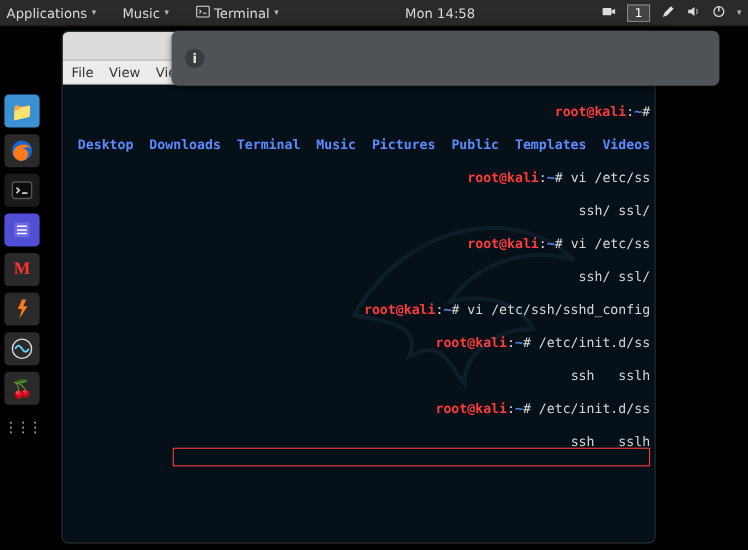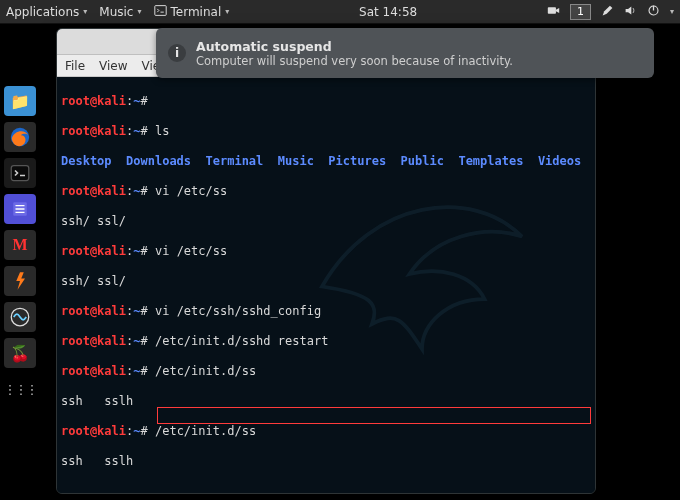--- a/index.html
+++ b/index.html
@@ -6,21 +6,21 @@
   html, body {
     width: 680px; height: 500px; overflow: hidden;
     font-family: "DejaVu Sans", "Liberation Sans", sans-serif;
     background: #000;
   }
 
   
   .top-panel {
     height: 24px; background: #2a2a2a; color: #ddd;
     display: flex; align-items: center; font-size: 12px;
-    padding: 0 6px; gap: 12px; border-bottom: 1px solid #111;
+    padding: 0 6px; gap: 24px; border-bottom: 1px solid #111;
   }
   .top-panel .menu-item { display: flex; align-items: center; gap: 4px; cursor: pointer; }
   .top-panel .arrow { font-size: 8px; opacity: .8; }
   .top-panel .spacer { flex: 1; }
   .top-panel .clock { }
   .top-panel .tray { display: flex; align-items: center; gap: 10px; }
   .top-panel .ws-indicator {
     border: 1px solid #888; padding: 0 6px; font-size: 11px; line-height: 14px;
     background: #444; color: #fff;
   }
@@ -80,20 +80,21 @@
   }
   .menubar span { cursor: pointer; }
 
   .term-body {
     position: relative; width: 100%; height: calc(100% - 48px);
     background: #061018;
     font-family: "DejaVu Sans Mono", "Liberation Mono", monospace;
     font-size: 12px; line-height: 15px; color: #d9d9d9;
     padding: 2px 4px;
     white-space: pre;
+    text-align: right;
   }
   .term-line { white-space: pre; }
   .prompt-user { color: #ff3b3b; font-weight: bold; }
   .prompt-sep  { color: #d9d9d9; }
   .prompt-path { color: #5c8bff; font-weight: bold; }
   .prompt-hash { color: #d9d9d9; }
   .cmd { color: #d9d9d9; }
   .lsdir { color: #5c8bff; font-weight: bold; }
   .out { color: #d9d9d9; }
   .hl-box {
@@ -122,21 +123,21 @@
     <span>
       <svg class="tray-icon" viewBox="0 0 16 16">
           <rect x="1" y="2" width="14" height="12" rx="1" fill="none" stroke="currentColor" stroke-width="1.2"></rect>
           <path d="M4 6l2 2-2 2M8 10h4" stroke="currentColor" stroke-width="1.2" fill="none"></path>
         </svg>
     </span>
     <span>Terminal</span>
     <span class="arrow">▾</span>
   </div>
   <div class="spacer"></div>
-  <div class="clock">Sat 14:58</div>
+  <div class="clock">Mon 14:58</div>
   <div class="spacer"></div>
   <div class="tray">
     <span>
       <svg class="tray-icon" viewBox="0 0 16 16">
           <rect x="1" y="4" width="10" height="8" rx="1" fill="currentColor"></rect>
           <path d="M11 7l4-2v6l-4-2z" fill="currentColor"></path>
         </svg>
     </span>
     <span class="ws-indicator">1</span>
     <span>
@@ -191,48 +192,42 @@
         <circle cx="8" cy="8" r="7" fill="none" stroke="#ddd" stroke-width="1"></circle>
         <path d="M3 8c2-3 3-3 5 0s3 3 5 0" stroke="#6bd0ff" stroke-width="1.4" fill="none"></path>
       </svg>
   </div>
   <div class="app" style="background:#2a2a2a">🍒</div>
   <div class="app" style="background:transparent;color:#bbb;font-size:13px;letter-spacing:-2px">⋮⋮⋮</div>
 </div>
 
 <div class="notice">
   <div class="icon">i</div>
-  <div class="text">
-    <div class="title">Automatic suspend</div>
-    <div class="body">Computer will suspend very soon because of inactivity.</div>
-  </div>
 </div>
 
 <div class="term-window">
   <div class="titlebar">
     <div class="win-btn">─</div>
     <div class="win-btn">□</div>
     <div class="win-btn">✕</div>
   </div>
   <div class="menubar">
     <span>File</span>
     <span>View</span>
     <span>View</span>
   </div>
 
   <div class="term-body">
 <div class="term-line"><span class="prompt-user">root@kali</span><span class="prompt-sep">:</span><span class="prompt-path">~</span><span class="prompt-hash">#</span></div>
-<div class="term-line"><span class="prompt-user">root@kali</span><span class="prompt-sep">:</span><span class="prompt-path">~</span><span class="prompt-hash">#</span> <span class="cmd">ls</span></div>
 <div class="term-line"><span class="lsdir">Desktop</span>  <span class="lsdir">Downloads</span>  <span class="lsdir">Terminal</span>  <span class="lsdir">Music</span>  <span class="lsdir">Pictures</span>  <span class="lsdir">Public</span>  <span class="lsdir">Templates</span>  <span class="lsdir">Videos</span></div>
 <div class="term-line"><span class="prompt-user">root@kali</span><span class="prompt-sep">:</span><span class="prompt-path">~</span><span class="prompt-hash">#</span> <span class="cmd">vi /etc/ss</span></div>
 <div class="term-line out">ssh/ ssl/</div>
 <div class="term-line"><span class="prompt-user">root@kali</span><span class="prompt-sep">:</span><span class="prompt-path">~</span><span class="prompt-hash">#</span> <span class="cmd">vi /etc/ss</span></div>
 <div class="term-line out">ssh/ ssl/</div>
 <div class="term-line"><span class="prompt-user">root@kali</span><span class="prompt-sep">:</span><span class="prompt-path">~</span><span class="prompt-hash">#</span> <span class="cmd">vi /etc/ssh/sshd_config</span></div>
-<div class="term-line"><span class="prompt-user">root@kali</span><span class="prompt-sep">:</span><span class="prompt-path">~</span><span class="prompt-hash">#</span> <span class="cmd">/etc/init.d/sshd restart</span></div>
 <div class="term-line"><span class="prompt-user">root@kali</span><span class="prompt-sep">:</span><span class="prompt-path">~</span><span class="prompt-hash">#</span> <span class="cmd">/etc/init.d/ss</span></div>
 <div class="term-line out">ssh   sslh</div>
 <div class="term-line"><span class="prompt-user">root@kali</span><span class="prompt-sep">:</span><span class="prompt-path">~</span><span class="prompt-hash">#</span> <span class="cmd">/etc/init.d/ss</span></div>
 <div class="term-line out">ssh   sslh</div>
 
 
 
 
 
 

